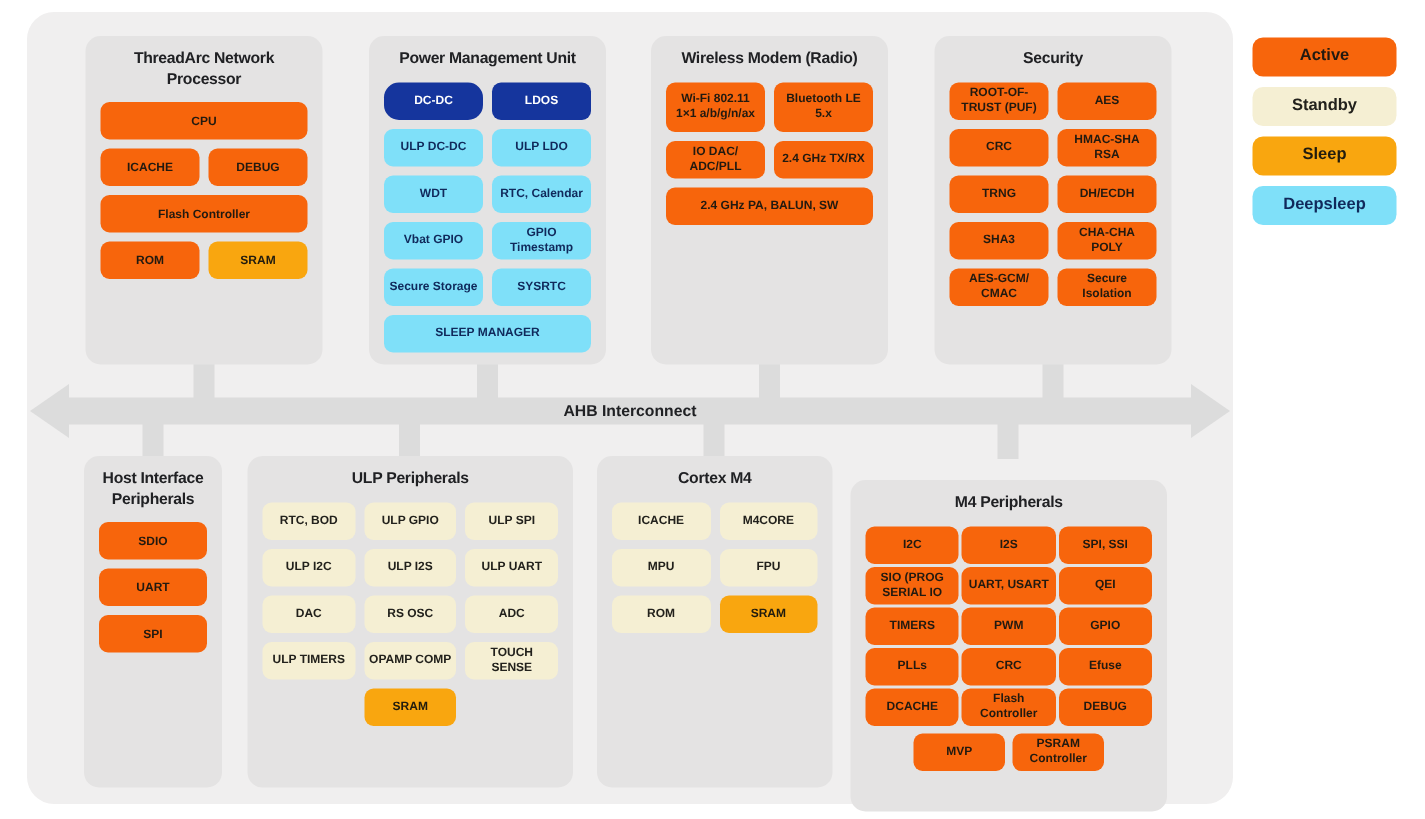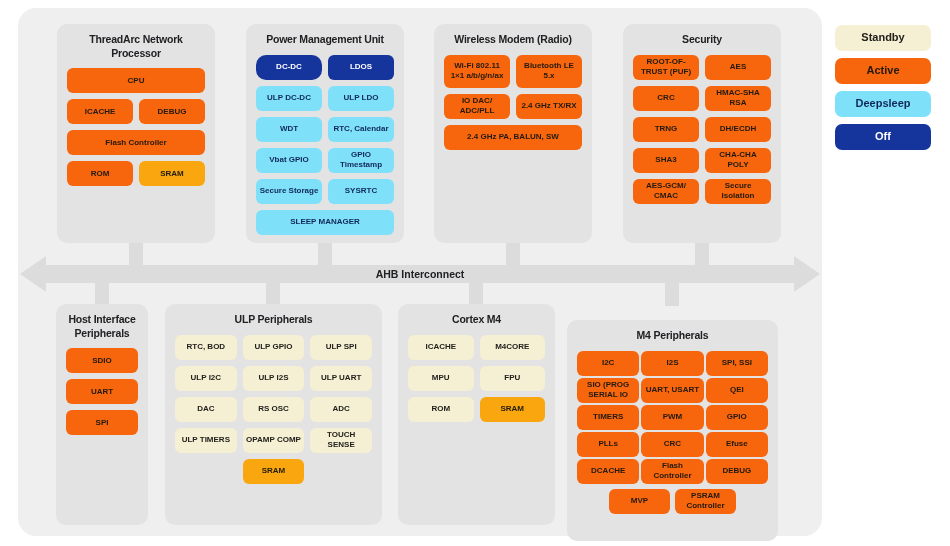--- a/index.html
+++ b/index.html
@@ -195,17 +195,17 @@
     <div class="pill" style="background: rgb(247, 101, 12); color: rgb(34, 26, 16);">Flash Controller</div>
     <div class="pill" style="background: rgb(247, 101, 12); color: rgb(34, 26, 16);">DEBUG</div>
   </div>
   <div class="center-row" style="gap:5px;margin-top:5px;justify-content:center;">
     <div class="pill" style="background: rgb(247, 101, 12); color: rgb(34, 26, 16);">MVP</div>
     <div class="pill" style="background: rgb(247, 101, 12); color: rgb(34, 26, 16);">PSRAM Controller</div>
   </div>
 </section>
 
 <div class="legend">
+  <div class="pill" style="background: rgb(247, 101, 12); color: rgb(34, 26, 16);">Active</div>
   <div class="pill" style="background: rgb(245, 239, 211); color: rgb(34, 33, 28);">Standby</div>
-  <div class="pill" style="background: rgb(247, 101, 12); color: rgb(34, 26, 16);">Active</div>
+  <div class="pill" style="background: rgb(249, 166, 15); color: rgb(34, 28, 14);">Sleep</div>
   <div class="pill" style="background: rgb(127, 224, 249); color: rgb(16, 41, 91);">Deepsleep</div>
-  <div class="pill" style="background: rgb(21, 53, 157); color: rgb(255, 255, 255);">Off</div>
 </div>
 
 </body></html>

